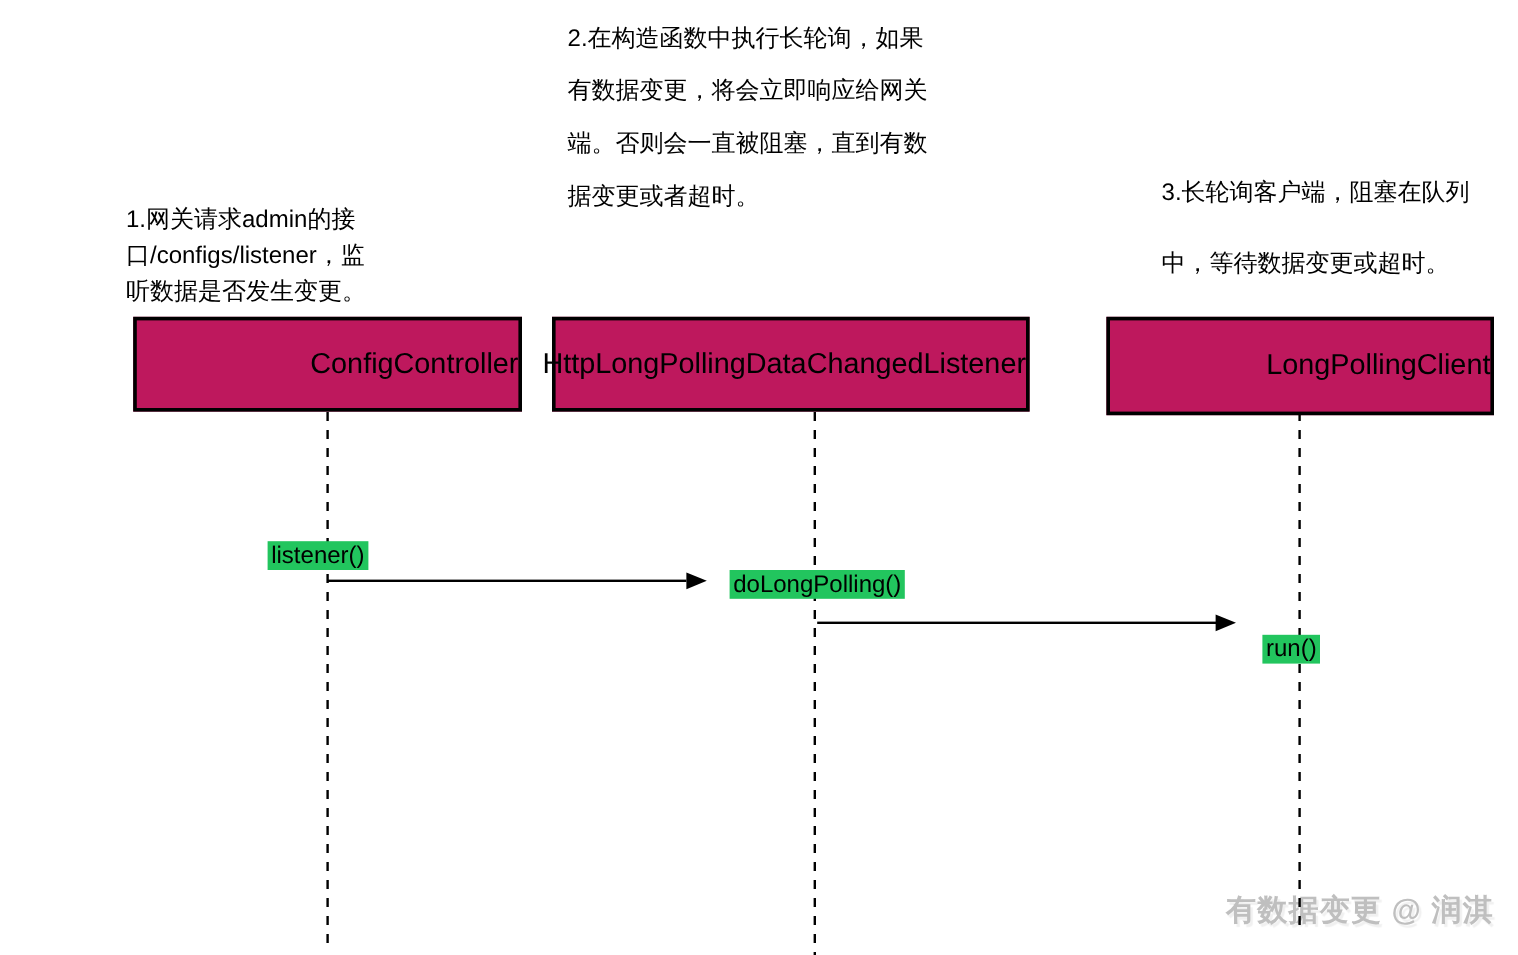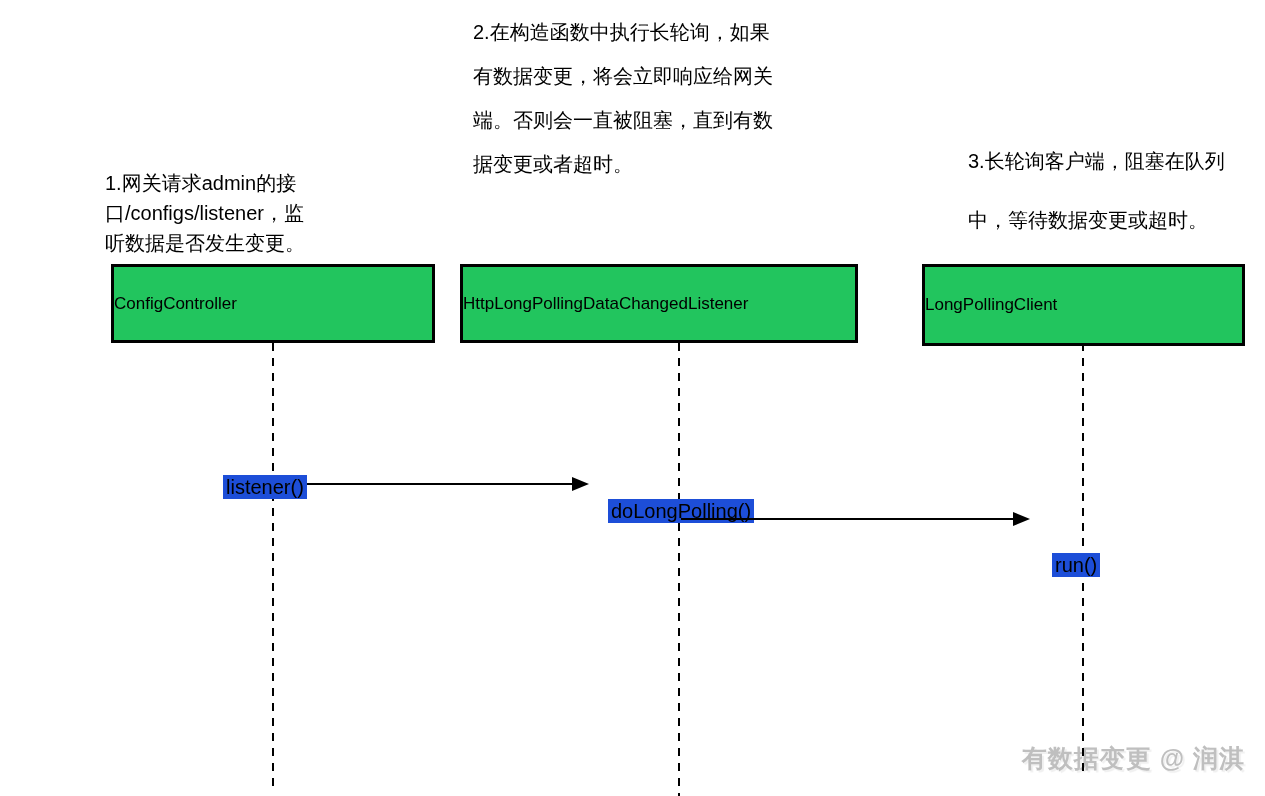--- a/index.html
+++ b/index.html
@@ -18,25 +18,25 @@
   }
   .annotation {
     position: absolute;
     font-size: 20px;
     color: #000000;
     white-space: pre-line;
   }
   .participant {
     position: absolute;
     border: 3px solid #000000;
-    background: #22c55e;
+    background: #be185d;
     display: flex;
     align-items: center;
-    justify-content: flex-start;
-    font-size: 17px;
+    justify-content: flex-end;
+    font-size: 24px;
     color: #000000;
   }
   .lifeline {
     position: absolute;
     width: 2px;
     background: repeating-linear-gradient(to bottom, #000000 0 8px, transparent 8px 15px);
   }
   .msg-line {
     position: absolute;
     height: 2px;
@@ -46,25 +46,24 @@
     position: absolute;
     width: 0; height: 0;
     border-top: 7px solid transparent;
     border-bottom: 7px solid transparent;
     border-left: 17px solid #000000;
   }
   .msg-label {
     position: absolute;
     font-size: 20px;
     line-height: 24px;
-    background: #1d4ed8;
+    background: #22c55e;
     padding: 0 3px;
     white-space: nowrap;
     color: #000000;
-    margin-top: 24px;
   }
   .watermark {
     position: absolute;
     font-size: 25px;
     font-weight: bold;
     letter-spacing: 1px;
     color: #bfbfbf;
     text-shadow: 2px 2px 1px #f0f0f0;
     white-space: nowrap;
   }

